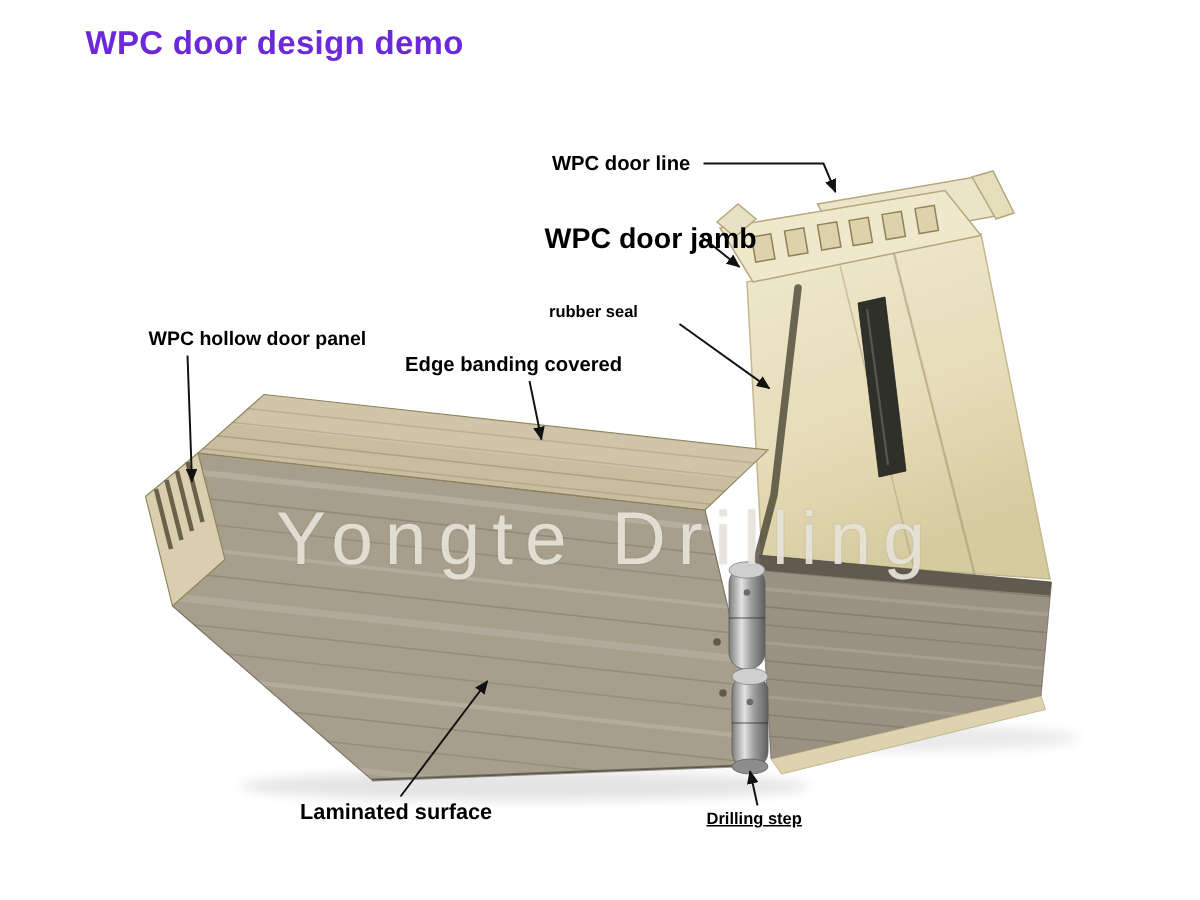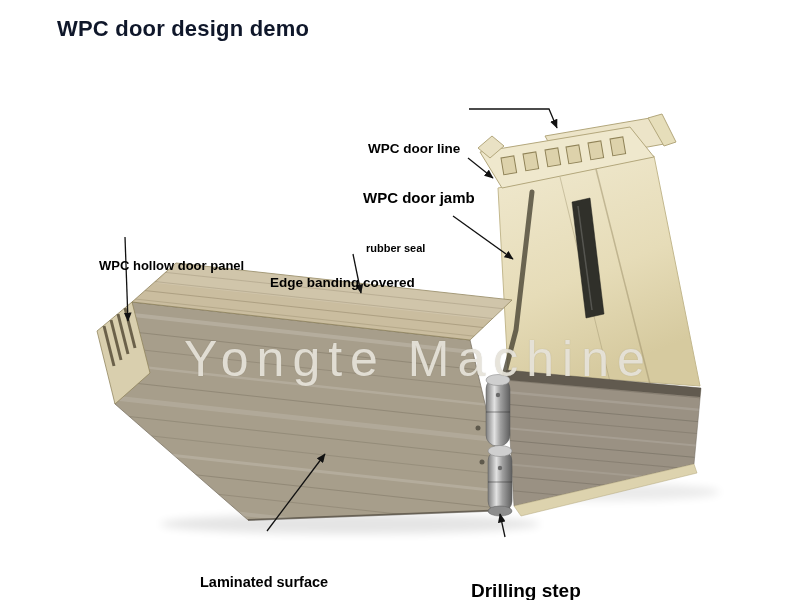--- a/index.html
+++ b/index.html
@@ -4,44 +4,44 @@
 <style>
   html,body { margin:0; padding:0; }
   body {
     width:800px; height:600px; background:#ffffff; overflow:hidden;
     font-family:"Liberation Sans", sans-serif;
   }
   .canvas { position:relative; width:800px; height:600px; background:#ffffff; }
 
   .page-title {
     position:absolute; left:57px; top:16px; margin:0;
-    font-size:22px; font-weight:700; color:#0f172a; letter-spacing:.2px;
+    font-size:22px; font-weight:700; color:#6d28d9; letter-spacing:.2px;
     z-index:10;
   }
 
   .diagram-svg { position:absolute; left:0; top:0; z-index:1; }
 
   .watermark {
     position:absolute; left:184px; top:330px; z-index:5;
     font-size:50px; font-weight:400; letter-spacing:8px; white-space:nowrap;
     color:rgba(234,231,222,0.9);
     text-shadow:0 0 1px rgba(104,96,78,0.35);
     pointer-events:none;
   }
 
   .label {
-    position:absolute; z-index:10; font-weight:700; color:#000000; white-space:nowrap;margin-top:40px;
+    position:absolute; z-index:10; font-weight:700; color:#000000; white-space:nowrap;
   }
   #lbl-door-line   { left:368px; top:101px; font-size:13.5px; }
-  #lbl-door-jamb   { left:363px; top:149px; font-size:15px; }
+  #lbl-door-jamb   { left:363px; top:149px; font-size:19px; }
   #lbl-rubber-seal { left:366px; top:202px; font-size:11px; }
   #lbl-hollow-panel{ left:99px;  top:218px; font-size:13px;text-align:right;   }
   #lbl-edge-banding{ left:270px; top:235px; font-size:13.5px; }
   #lbl-laminated   { left:200px; top:534px; font-size:14.5px; }
-  #lbl-drilling    { left:471px; top:540px; font-size:19px; }
+  #lbl-drilling    { left:471px; top:540px; font-size:11px;text-decoration:underline; }
 </style>
 </head>
 <body>
 
 <div class="canvas">
 
   <h1 class="page-title">WPC door design demo</h1>
 
   <svg class="diagram-svg" width="800" height="600" viewBox="0 0 800 600">
     <defs>
@@ -178,21 +178,21 @@
       <path d="M 469,109 L 549,109 L 557,128" marker-end="url(#arrow)"></path>
       <path d="M 468,158 L 493,178" marker-end="url(#arrow)"></path>
       <path d="M 453,216 L 513,259" marker-end="url(#arrow)"></path>
       <path d="M 125,237 L 128,321" marker-end="url(#arrow)"></path>
       <path d="M 353,254 L 361,293" marker-end="url(#arrow)"></path>
       <path d="M 267,531 L 325,454" marker-end="url(#arrow)"></path>
       <path d="M 505,537 L 500,514" marker-end="url(#arrow)"></path>
     </g>
   </svg>
 
-  <div class="watermark">Yongte Machine</div>
+  <div class="watermark">Yongte Drilling</div>
 
   <div class="label" id="lbl-door-line">WPC door line</div>
   <div class="label" id="lbl-door-jamb">WPC door jamb</div>
   <div class="label" id="lbl-rubber-seal">rubber seal</div>
   <div class="label" id="lbl-hollow-panel">WPC hollow door panel</div>
   <div class="label" id="lbl-edge-banding">Edge banding covered</div>
   <div class="label" id="lbl-laminated">Laminated surface</div>
   <div class="label" id="lbl-drilling">Drilling step</div>
 
 </div>

